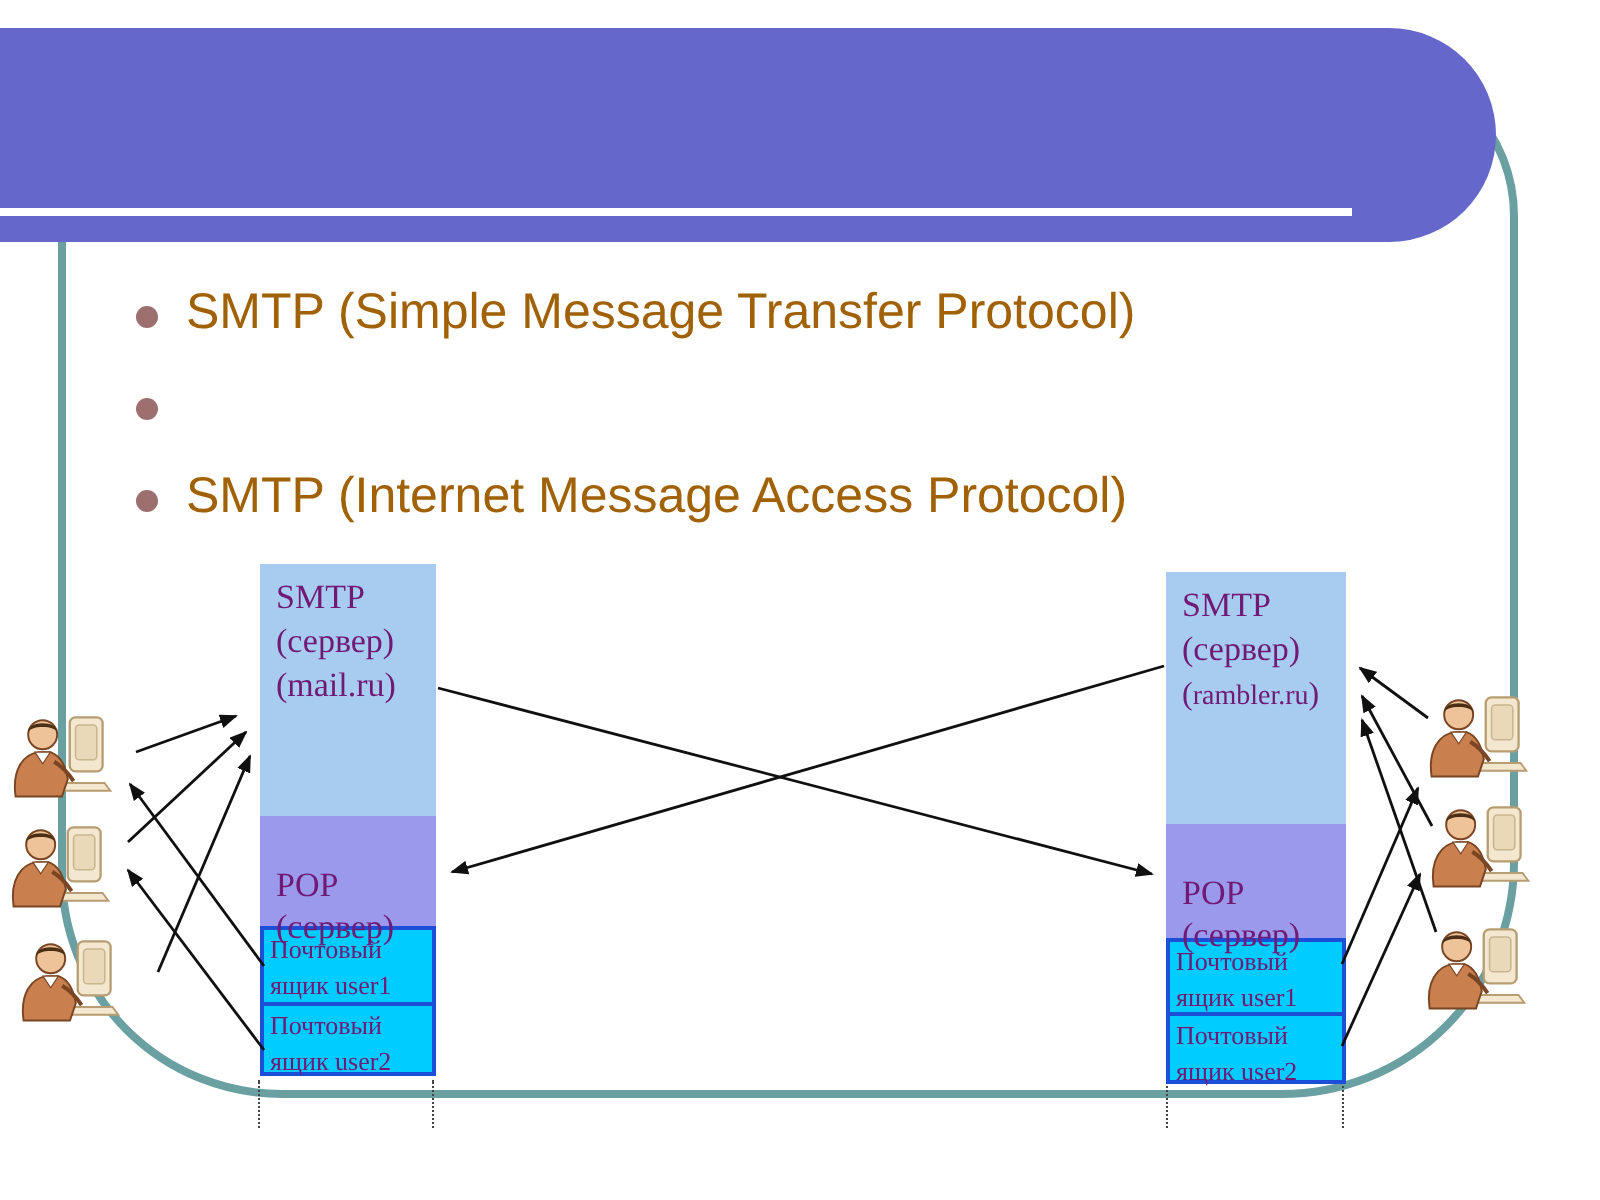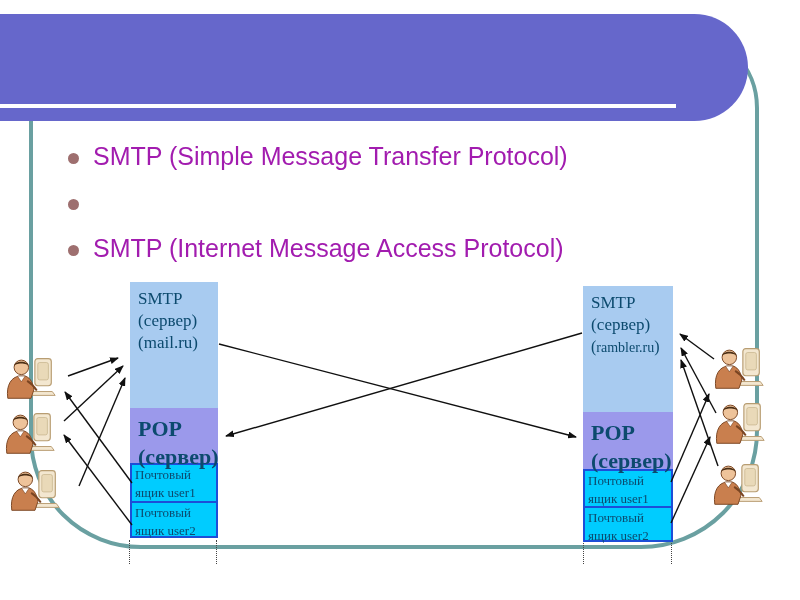--- a/index.html
+++ b/index.html
@@ -23,33 +23,33 @@
   }
   
   .bullets{
     position:absolute;left:68px;top:142px;width:660px;list-style:none;margin:0;padding:0;
   }
   .bullets li{display:flex;align-items:flex-start;height:46px;}
   .bullet-marker{
     flex:0 0 auto;width:11px;height:11px;border-radius:50%;
     background:var(--bullet,#9e6f6f);margin:11px 14px 0 0;
   }
-  .bullet-text{font-size:25px;color:#a21caf;letter-spacing:0px;white-space:nowrap;}
+  .bullet-text{font-size:25px;color:#a16207;letter-spacing:0px;white-space:nowrap;}
   
-  .stack{position:absolute;font-family:"Liberation Serif","DejaVu Serif",serif;color:#0c4a6e;}
+  .stack{position:absolute;font-family:"Liberation Serif","DejaVu Serif",serif;color:#701a75;}
   .stack-left{left:130px;top:282px;width:88px;}
   .stack-right{left:583px;top:286px;width:90px;}
   .box{box-sizing:border-box;}
   .smtp-box{background:var(--smtp_box,#a8cbf0);padding:6px 2px 0 8px;font-size:17px;line-height:1.3;}
   .stack-left  .smtp-box{height:126px;}
   .stack-right .smtp-box{height:126px;}
   .smtp-domain{}
   .domain-small{font-size:14px;text-align:right;}
   .domain-paren{font-size:16px;}
-  .pop-box{background:var(--pop_box,#9b99eb);padding:7px 2px 0 8px;font-size:22px;line-height:1.25;font-weight:bold;}
+  .pop-box{background:var(--pop_box,#9b99eb);padding:24px 2px 0 8px;font-size:17px;line-height:1.25;}
   .stack-left  .pop-box{height:55px;}
   .stack-right .pop-box{height:57px;}
   .mail-box{
     background:var(--mailbox_box,#00ccff);border:2px solid #1d4ed8;
     font-size:13px;line-height:1.35;padding:1px 0 0 3px;
   }
   .stack-left  .mail-box1{height:40px;}
   .stack-left  .mail-box2{height:37px;margin-top:-2px;}
   .stack-right .mail-box1{height:39px;}
   .stack-right .mail-box2{height:36px;margin-top:-2px;}

